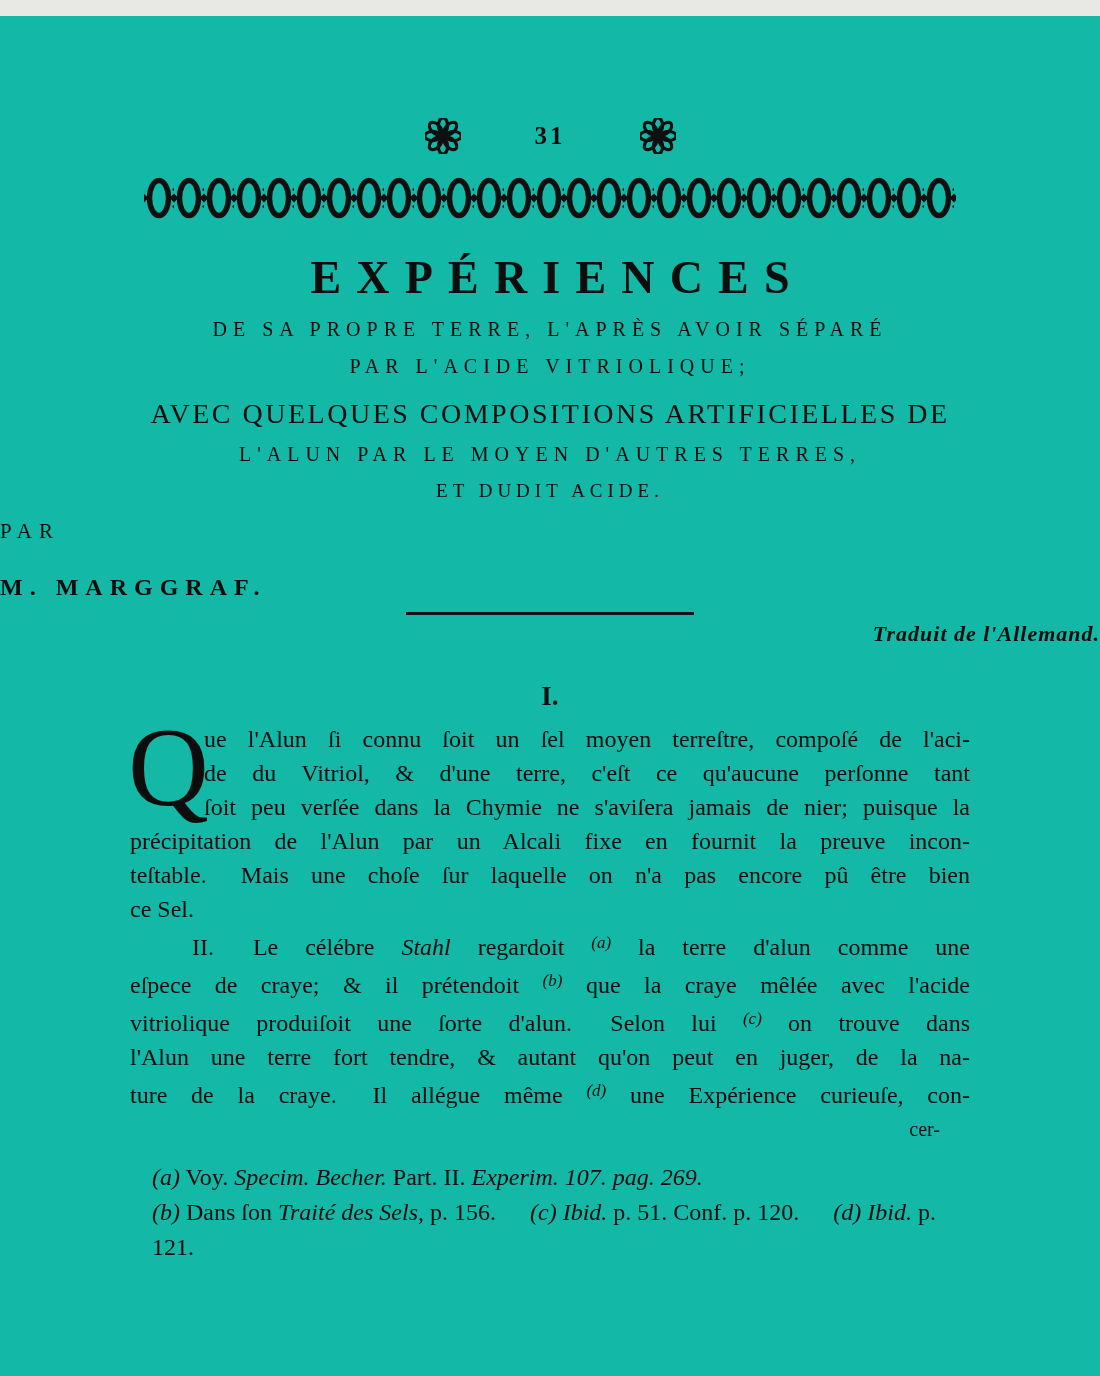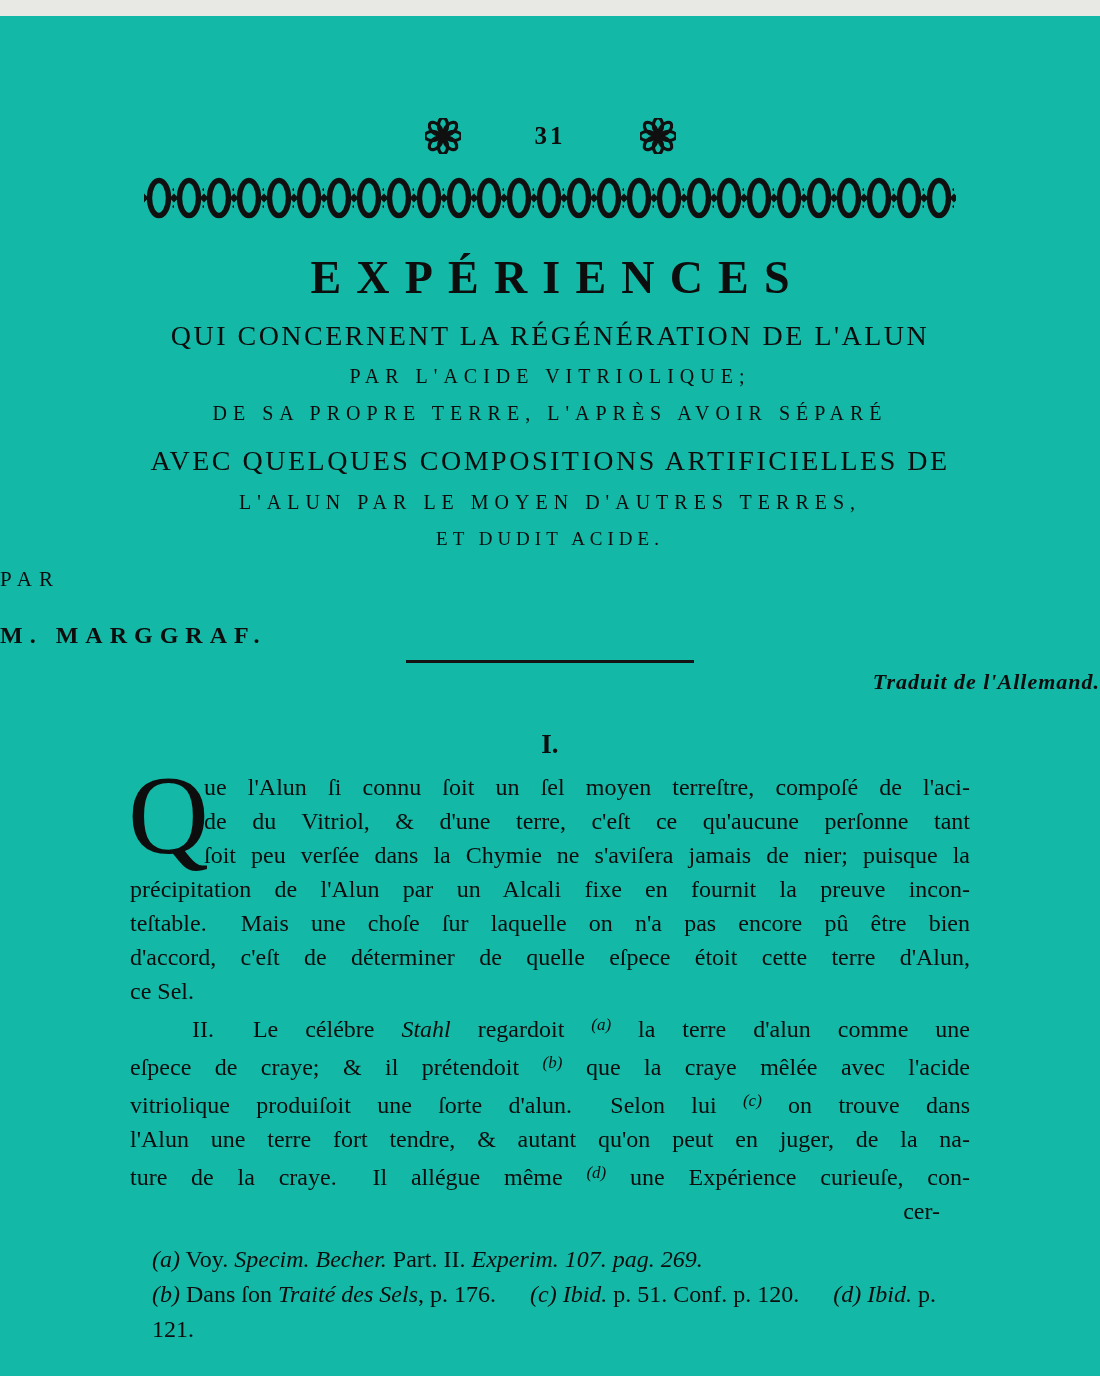--- a/index.html
+++ b/index.html
@@ -29,21 +29,21 @@
   .body-col { width:840px; margin:10px auto 0; font-size:24px; line-height:34px; }
   .bl { white-space:normal; }
   .jl { text-align:justify; text-align-last:justify; }
   .dropcap {
     float:left; width:72px; height:72px; font-size:112px; line-height:82px;
     font-weight:normal; margin:4px 4px 0 -2px; overflow:visible;
   }
   .para2-first { text-indent:62px; }
   .it { font-style:italic; }
   .fnref { font-style:italic; font-size:17px; vertical-align:7px; }
-  .catchword-row { text-align:right; padding-right:30px; font-size:24px; line-height:34px; }
+  .catchword-row { text-align:right; padding-right:30px; font-size:20px; line-height:34px; }
   
   .footnotes { margin:14px auto 0; width:840px; padding-left:22px; box-sizing:border-box; font-size:24px; line-height:35px; }
   .fn-marker { font-style:italic; }
   .fn-gap { display:inline-block; width:34px; }
 </style>
 </head>
 <body>
 
 <div class="page">
 
@@ -84,23 +84,22 @@
         <path d="M 25.6 22 l 4.4 -4.4 l 4.4 4.4 l -4.4 4.4 z" fill="#101010"></path>
         <path d="M -4.4 22 l 4.4 -4.4 l 4.4 4.4 l -4.4 4.4 z" fill="#101010"></path>
         <circle cx="30" cy="13.5" r="1.6" fill="#101010"></circle>
         <circle cx="30" cy="30.5" r="1.6" fill="#101010"></circle>
       </pattern>
     </defs>
     <rect x="0" y="0" width="812" height="44" fill="url(#ochain)"></rect>
   </svg>
 
   <h1 class="main-title">EXPÉRIENCES</h1>
-  <div class="sub-large">QUI CONCERNENT LA RÉGÉNÉRATION DE L'ALUN</div>
+  <div class="sub-small">DE SA PROPRE TERRE, L'APRÈS AVOIR SÉPARÉ</div>
   <div class="sub-small">PAR L'ACIDE VITRIOLIQUE;</div>
-  <div class="sub-small">DE SA PROPRE TERRE, L'APRÈS AVOIR SÉPARÉ</div>
   <div class="sub-large" style="margin-top:18px;">AVEC QUELQUES COMPOSITIONS ARTIFICIELLES DE</div>
   <div class="sub-small">L'ALUN PAR LE MOYEN D'AUTRES TERRES,</div>
   <div class="sub-tiny">ET DUDIT ACIDE.</div>
 
   <div class="byline">
     <span class="byline-prefix">PAR</span>
     <span class="byline-name">M. MARGGRAF.</span>
   </div>
 
   <div class="rule"></div>
@@ -108,31 +107,30 @@
 
   <div class="sec-heading">I.</div>
 
   <div class="body-col">
     <div class="dropcap">Q</div>
     <div class="bl jl">ue l'Alun ſi connu ſoit un ſel moyen terreſtre, compoſé de l'aci-</div>
     <div class="bl jl">de du Vitriol, &amp; d'une terre, c'eſt ce qu'aucune perſonne tant</div>
     <div class="bl jl">ſoit peu verſée dans la Chymie ne s'aviſera jamais de nier; puisque la</div>
     <div class="bl jl">précipitation de l'Alun par un Alcali fixe en fournit la preuve incon-</div>
     <div class="bl jl">teſtable.  Mais une choſe ſur laquelle on n'a pas encore pû être bien</div>
-    <div class="bl jl">d'accord, c'eſt de déterminer de quelle eſpece étoit cette terre d'Alun,</div>
     <div class="bl">ce Sel.</div>
   </div>
 
   <div class="body-col" style="margin-top:0;">
     <div class="bl jl para2-first"><span>II.  Le célébre </span><span class="it">Stahl</span><span> regardoit </span><span class="fnref">(a)</span><span> la terre d'alun comme une</span></div>
     <div class="bl jl"><span>eſpece de craye; &amp; il prétendoit </span><span class="fnref">(b)</span><span> que la craye mêlée avec l'acide</span></div>
     <div class="bl jl"><span>vitriolique produiſoit une ſorte d'alun.  Selon lui </span><span class="fnref">(c)</span><span> on trouve dans</span></div>
     <div class="bl jl">l'Alun une terre fort tendre, &amp; autant qu'on peut en juger, de la na-</div>
     <div class="bl jl"><span>ture de la craye.  Il allégue même </span><span class="fnref">(d)</span><span> une Expérience curieuſe, con-</span></div>
     <div class="catchword-row">cer-</div>
   </div>
 
   <div class="footnotes">
     <div><span class="fn-marker">(a)</span><span> Voy. </span><span class="it">Specim. Becher.</span><span> Part. II. </span><span class="it">Experim. 107. pag. 269.</span></div>
-    <div><span class="fn-marker">(b)</span><span> Dans ſon </span><span class="it">Traité des Sels</span><span>, p. 176.</span><span class="fn-gap"></span><span class="fn-marker">(c)</span><span class="it"> Ibid.</span><span> p. 51. Conf. p. 120.</span><span class="fn-gap"></span><span class="fn-marker">(d)</span><span class="it"> Ibid.</span><span> p. 121.</span></div>
+    <div><span class="fn-marker">(b)</span><span> Dans ſon </span><span class="it">Traité des Sels</span><span>, p. 156.</span><span class="fn-gap"></span><span class="fn-marker">(c)</span><span class="it"> Ibid.</span><span> p. 51. Conf. p. 120.</span><span class="fn-gap"></span><span class="fn-marker">(d)</span><span class="it"> Ibid.</span><span> p. 121.</span></div>
   </div>
 
 </div>
 
 </body></html>

